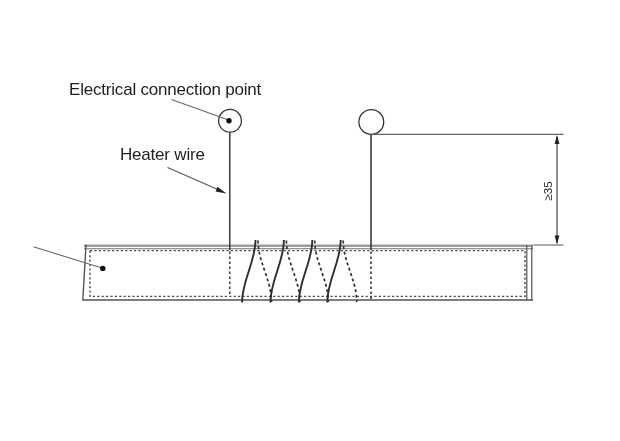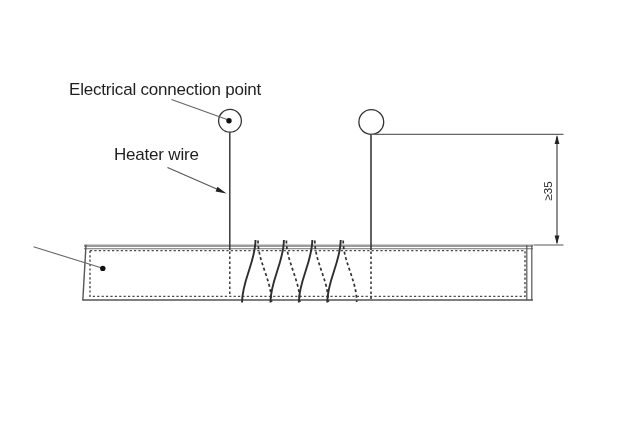--- a/index.html
+++ b/index.html
@@ -79,18 +79,18 @@
       <line x1="371.3" y1="134.4" x2="563.5" y2="134.4" stroke="#666666" stroke-width="1.1"></line>
       <line x1="533.5" y1="245" x2="563.5" y2="245" stroke="#666666" stroke-width="1.1"></line>
       <line x1="557" y1="136.5" x2="557" y2="243" stroke="#333333" stroke-width="1.1"></line>
       <polygon points="557,135 554.6,144 559.4,144" fill="#222222"></polygon>
       <polygon points="557,244.6 554.6,235.6 559.4,235.6" fill="#222222"></polygon>
     </g>
   </svg>
 
   <div class="lbl" style="left:69px;top:81px;">Electrical connection point</div>
 
-  <div class="lbl" style="left:114px;top:145.5px;">Heater wire</div>
+  <div class="lbl" style="left:120px;top:145.5px;">Heater wire</div>
 
 
   <div class="dim-lbl" style="left:548px;top:190.5px;">≥35</div>
 
 </div>
 
 </body></html>

